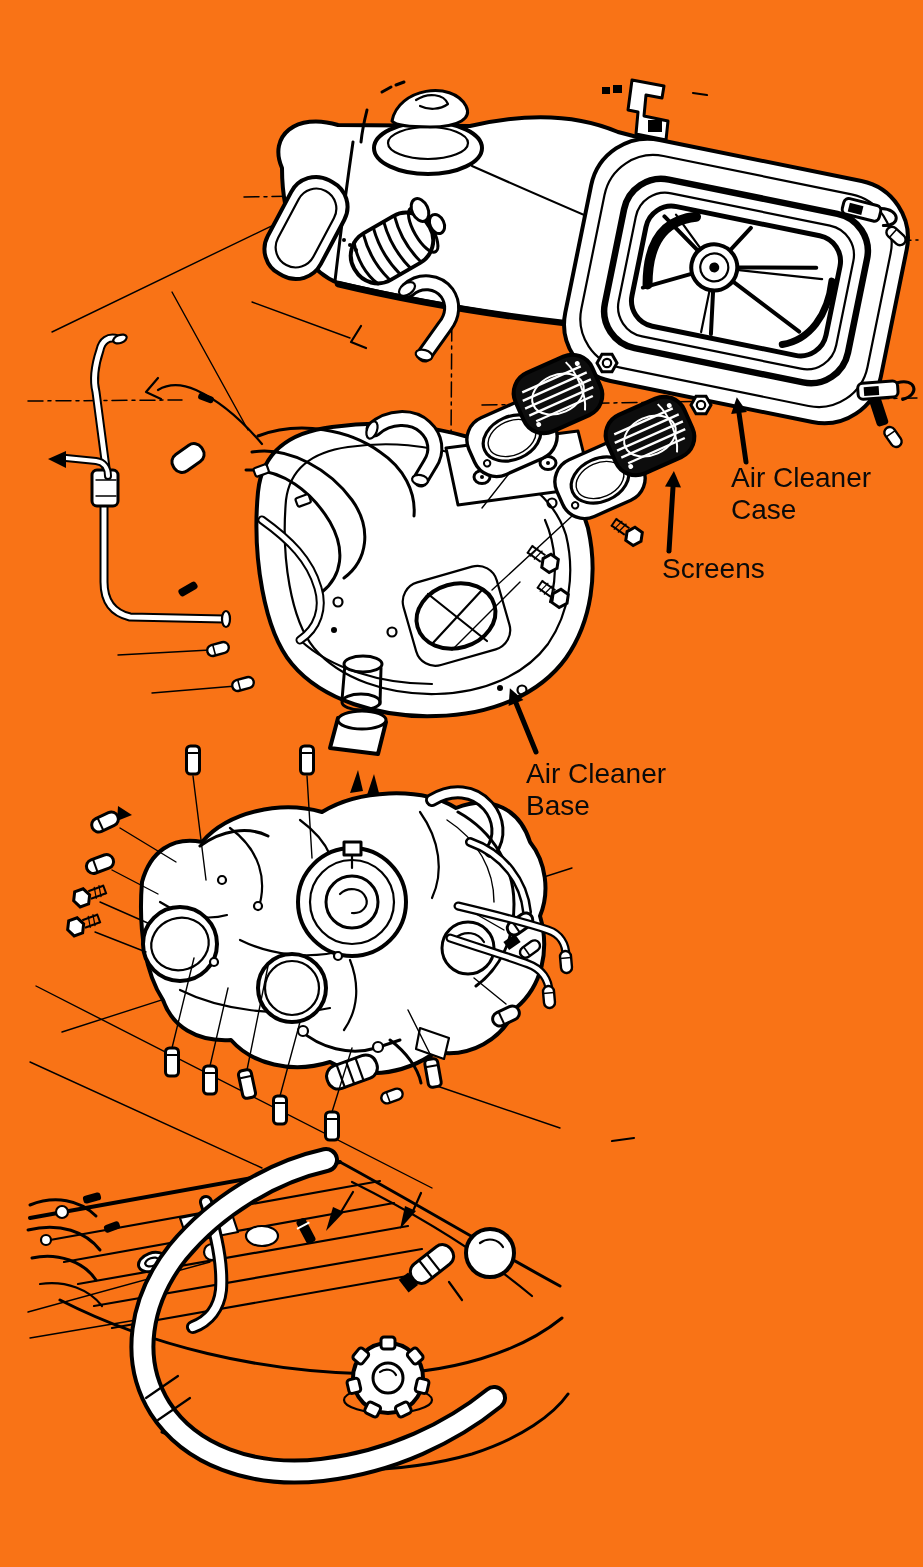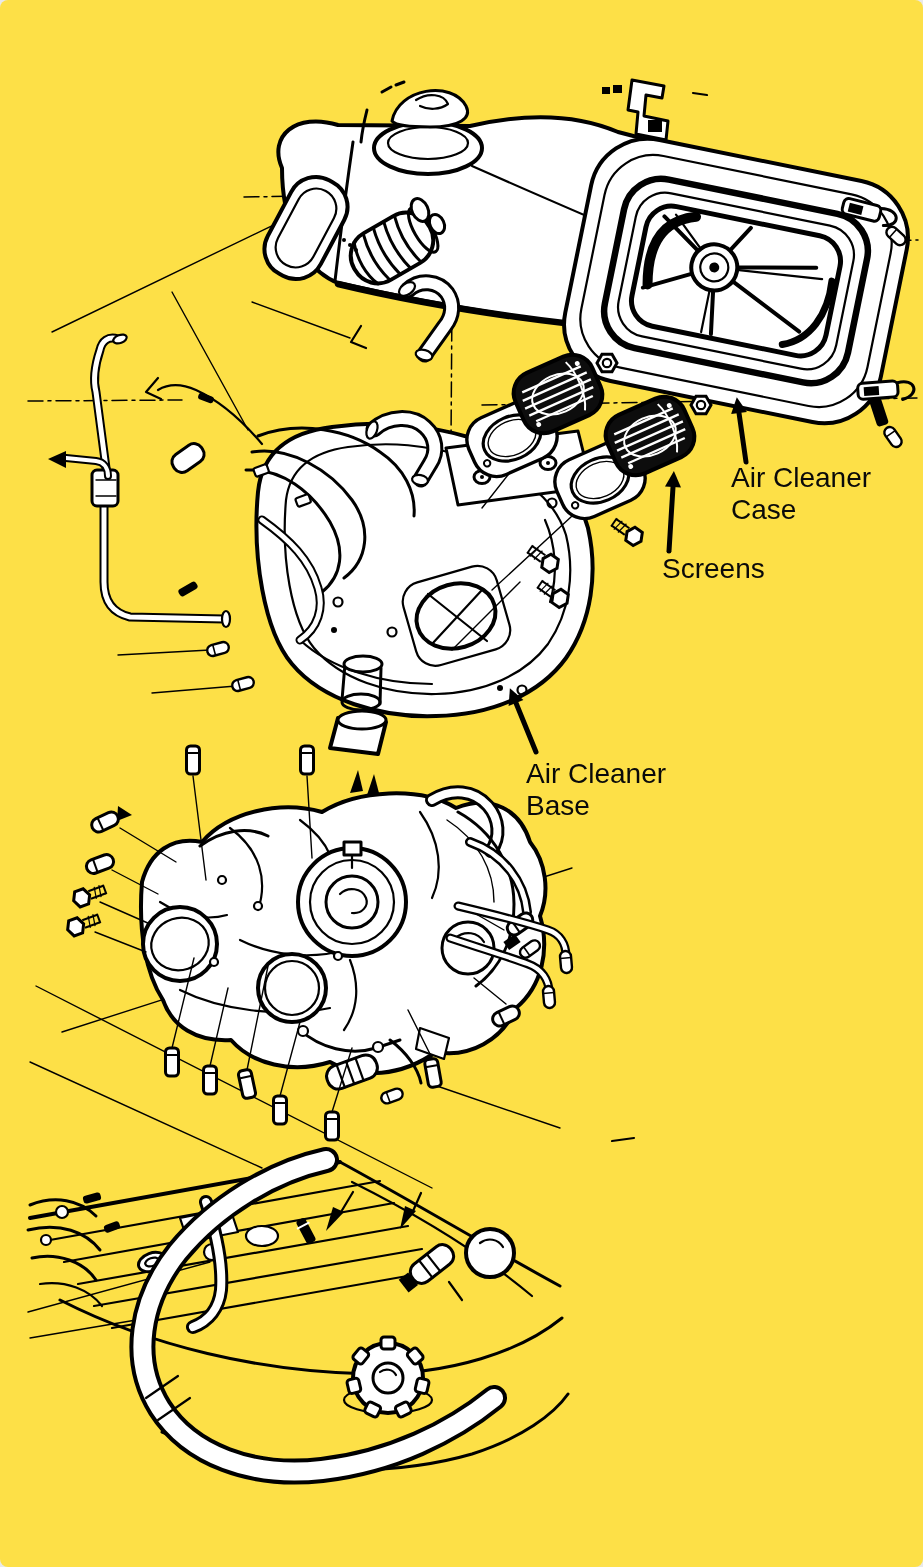--- a/index.html
+++ b/index.html
@@ -1,16 +1,16 @@
 <!DOCTYPE html>
 <html><head>
 <meta charset="utf-8">
 <style>
   html,body{margin:0;padding:0;background:#e9e9e9;}
-  .stage{position:relative;width:923px;height:1567px;background:#fde047;margin:0 auto;overflow:hidden;border-radius:8px;}
+  .stage{position:relative;width:923px;height:1567px;background:#f97316;margin:0 auto;overflow:hidden;}
   svg{position:absolute;inset:0;display:block;}
   .ln{stroke:#000;fill:none;stroke-linecap:round;stroke-linejoin:round;}
   .w1{stroke-width:1.4}.w2{stroke-width:2.2}.w3{stroke-width:3}
   .w4{stroke-width:4}.w5{stroke-width:5}.w6{stroke-width:6.5}
   .fw{fill:#fff}
   .fb{fill:#000;stroke:none}
   .cl{stroke:#000;fill:none;stroke-dasharray:15 5 3 5;stroke-width:1.5;stroke-linecap:round}
   .to{stroke:#000;fill:none;stroke-linecap:round;stroke-linejoin:round}
   .ti{stroke:#fff;fill:none;stroke-linecap:round;stroke-linejoin:round}
   text{font-family:"Liberation Sans",sans-serif;font-size:28px;fill:#0a0a0a;}

